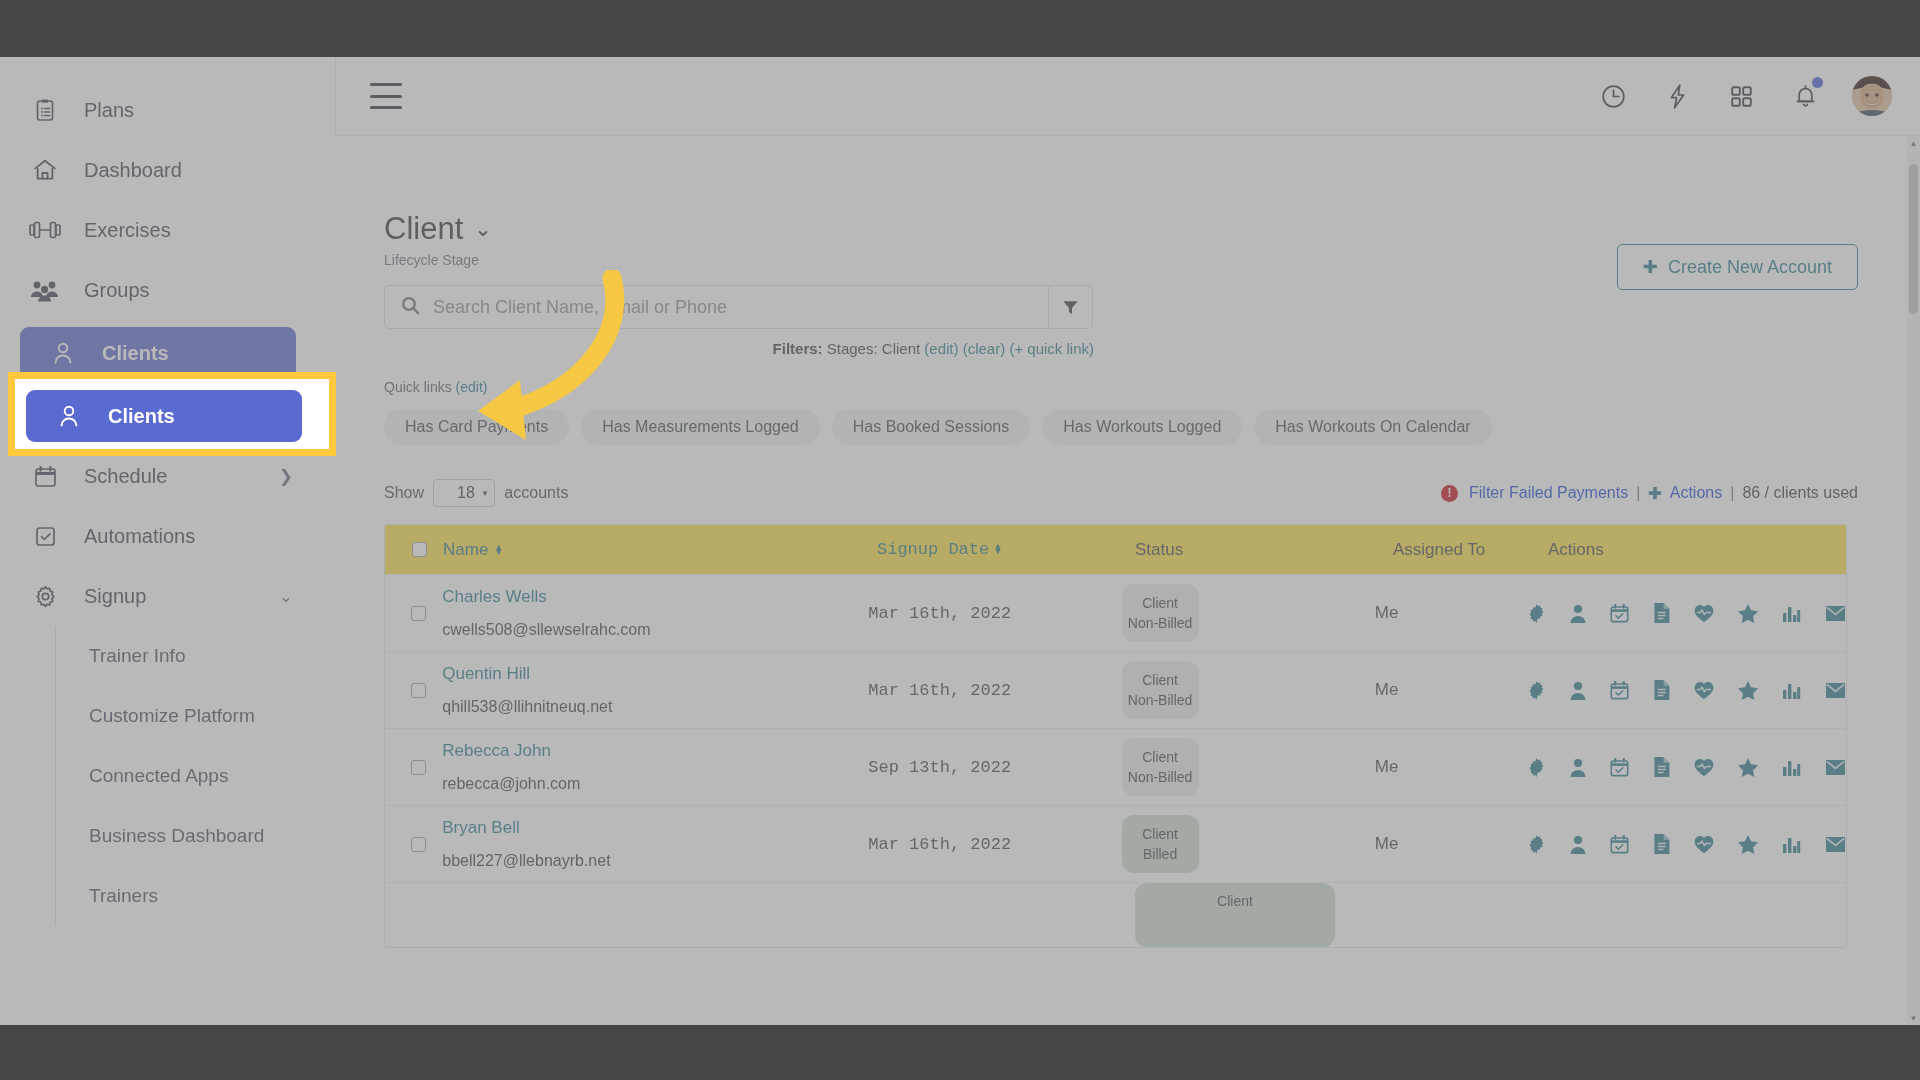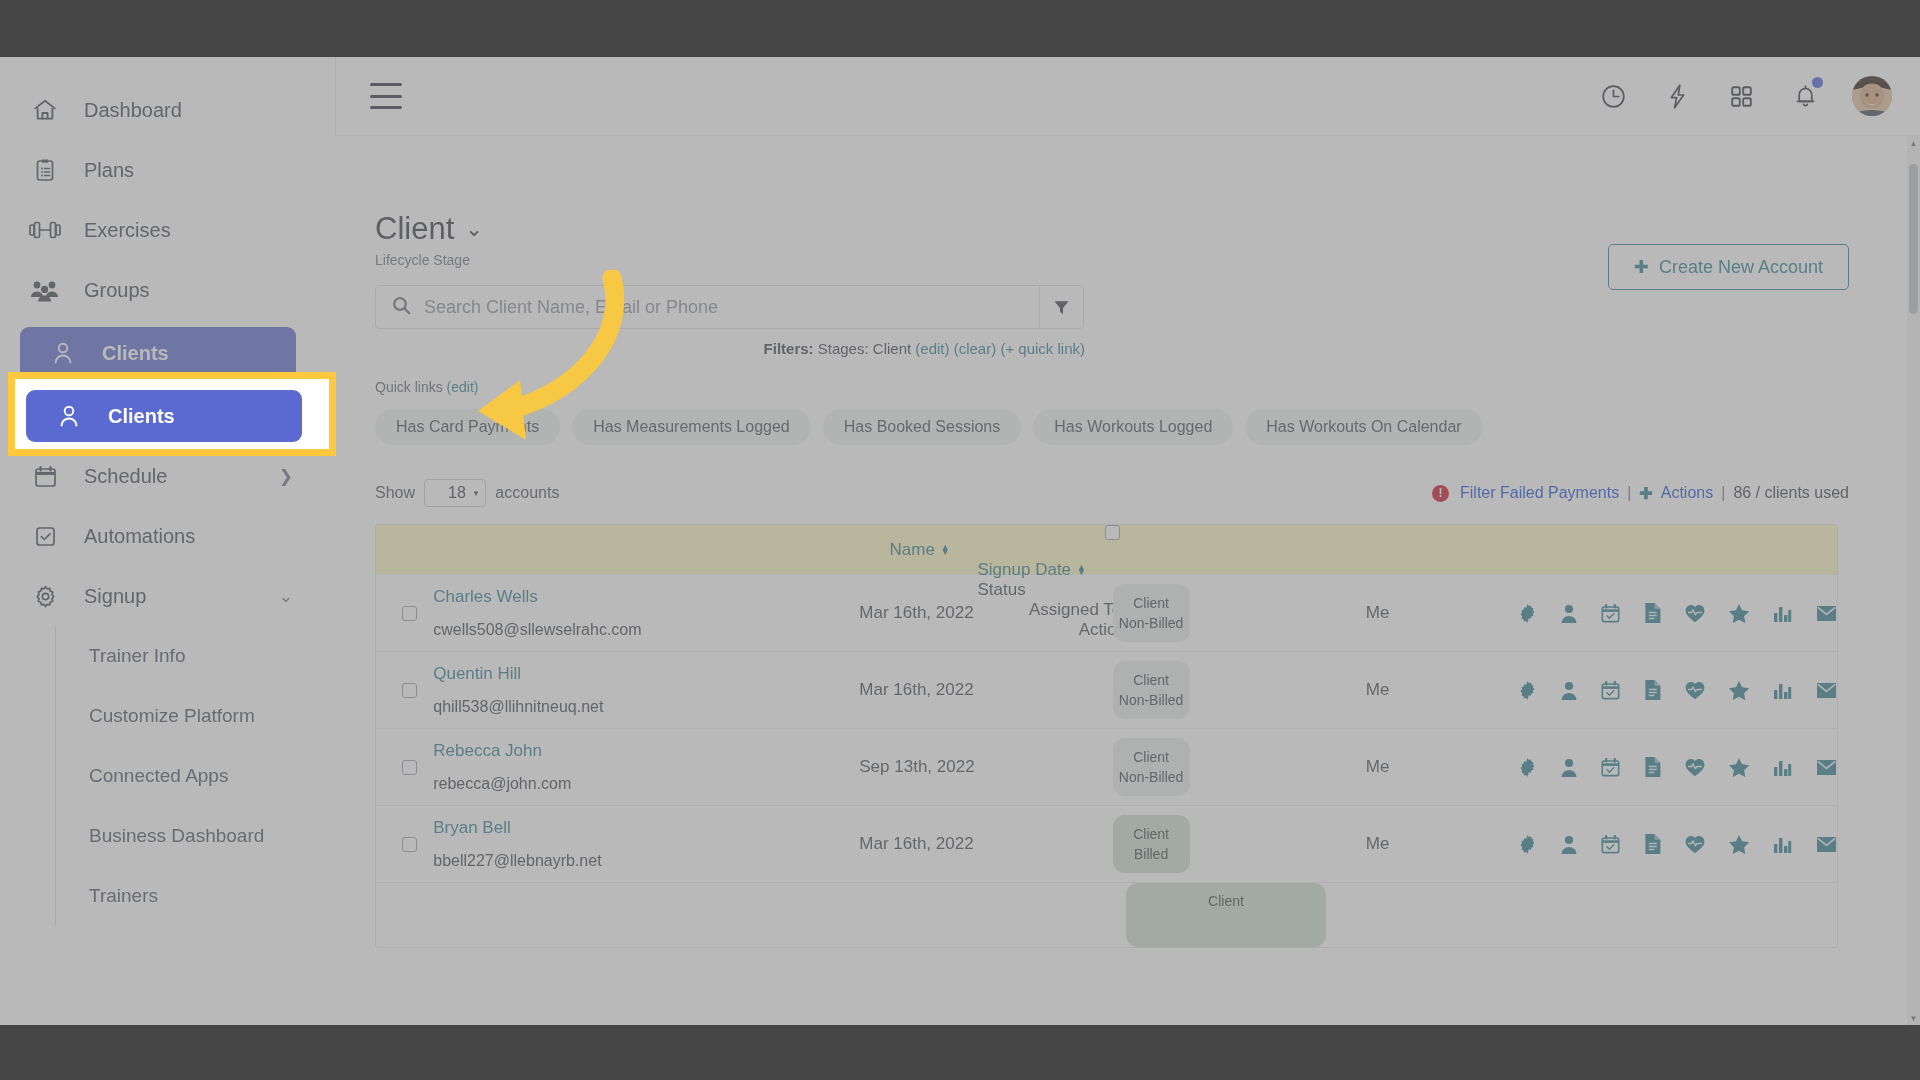--- a/index.html
+++ b/index.html
@@ -125,21 +125,21 @@
     overflow: hidden; cursor: pointer;
     background: #c2967a;
     position: relative;
   }
   #avatar .face {
     position:absolute; left:0; top:0; width:100%; height:100%;
   }
 
   
   #main {
-    position: absolute; left: 320px; top: 79px;
+    position: absolute; left: 329px; top: 79px;
     width: calc(100% - 336px); height: calc(100% - 79px);
     background: #ffffff;
     overflow: hidden;
   }
   #page-pad { padding: 75px 55px 0 55px; position: relative; }
 
   .page-title {
     font-size: 31px; color: #33383f; font-weight: 400;
     display: flex; align-items: center; gap: 11px;
   }
@@ -232,32 +232,32 @@
 
   
   #table {
     margin-top: 17px;
     border: 1px solid #e4e6e9;
     border-radius: 3px;
     width: 1463px;
   }
   .trow { display: flex; align-items: center; border-bottom: 1px solid #eceef0; }
   .trow:last-child { border-bottom: none; }
-  #thead { height: 50px; background: #fef9c3; flex-direction: column; }
+  #thead { height: 50px; background: #fde047; }
   #thead .cell { font-size: 17px; color: #44494f; }
   #thead .sortable { color: #2d7d8f; cursor: pointer; display: inline-flex; align-items: center; gap: 6px; }
   .sortarrows { display: inline-flex; flex-direction: column; line-height: 5px; font-size: 9px; }
   .cbox {
     width: 15px; height: 15px;
     border: 1px solid #9aa0a8; border-radius: 3px;
     background: #fff; flex: 0 0 auto; cursor: pointer;
   }
   .c-check { width: 58px; display: flex; justify-content: flex-end; padding-right: 16px; }
   .c-name  { width: 434px; }
-  .c-date  { width: 258px; font-size: 17px; color: #44494f; }
+  .c-date  { width: 258px; font-size: 17px; color: #44494f; font-family: Liberation Mono, monospace; }
   .c-status{ width: 258px; }
   .c-assign{ width: 155px; font-size: 17px; color: #44494f; }
   .c-actions{ flex: 1 1 auto; }
 
   .body-row { height: 77px; }
   .cname a { color: #2d7d8f; font-size: 17px; text-decoration: none; cursor: pointer; margin-top: 17px; }
   .cmail { font-size: 16px; color: #3f444b; margin-top: 14px; }
 
   .badge {
     width: 77px; min-height: 58px;
@@ -315,46 +315,46 @@
 </style>
 </head>
 <body>
 
 <div id="screen">
   <div id="viewport">
 
     <nav id="sidebar">
 
       <div style="height:23px"></div>
-
-      <div class="nav-item">
-        <span class="ico">
-          <svg width="26" height="26" viewBox="0 0 24 24" fill="none" stroke="#3f4652" stroke-width="1.7" stroke-linecap="round" stroke-linejoin="round">
-            <path d="M3 10.5 12 3.5l9 7"></path>
-              <path d="M5.2 10.8V20h13.6v-9.2"></path>
-              <path d="M9.6 20v-5.2h4.8V20"></path>
-          </svg>
-        </span>
-        <span class="lbl">Dashboard</span>
-      </div>
 
       <div class="nav-item">
         <span class="ico">
           <svg width="24" height="26" viewBox="0 0 24 26" fill="none" stroke="#3f4652" stroke-width="1.7" stroke-linejoin="round">
             <rect x="4.5" y="4" width="15" height="19" rx="2.2"></rect>
             <path d="M9 2.5h6v3.2H9z" fill="#3f4652" stroke="none"></path>
             <circle cx="9" cy="11.5" r="0.9" fill="#3f4652" stroke="none"></circle>
               <path d="M11.5 11.5h5" stroke-linecap="round"></path>
             <circle cx="9" cy="15" r="0.9" fill="#3f4652" stroke="none"></circle>
               <path d="M11.5 15h5" stroke-linecap="round"></path>
             <circle cx="9" cy="18.5" r="0.9" fill="#3f4652" stroke="none"></circle>
               <path d="M11.5 18.5h5" stroke-linecap="round"></path>
           </svg>
         </span>
         <span class="lbl">Plans</span>
+      </div>
+
+      <div class="nav-item">
+        <span class="ico">
+          <svg width="26" height="26" viewBox="0 0 24 24" fill="none" stroke="#3f4652" stroke-width="1.7" stroke-linecap="round" stroke-linejoin="round">
+            <path d="M3 10.5 12 3.5l9 7"></path>
+              <path d="M5.2 10.8V20h13.6v-9.2"></path>
+              <path d="M9.6 20v-5.2h4.8V20"></path>
+          </svg>
+        </span>
+        <span class="lbl">Dashboard</span>
       </div>
 
       <div class="nav-item">
         <span class="ico">
           <svg width="32" height="22" viewBox="0 0 32 22" fill="none" stroke="#3f4652" stroke-width="1.7" stroke-linejoin="round" stroke-linecap="round">
             <rect x="1" y="6" width="4" height="10" rx="1.2"></rect>
             <rect x="5.5" y="3.5" width="5" height="15" rx="1.6"></rect>
             <rect x="21.5" y="3.5" width="5" height="15" rx="1.6"></rect>
             <rect x="27" y="6" width="4" height="10" rx="1.2"></rect>
             <path d="M10.8 11h10.4"></path>

